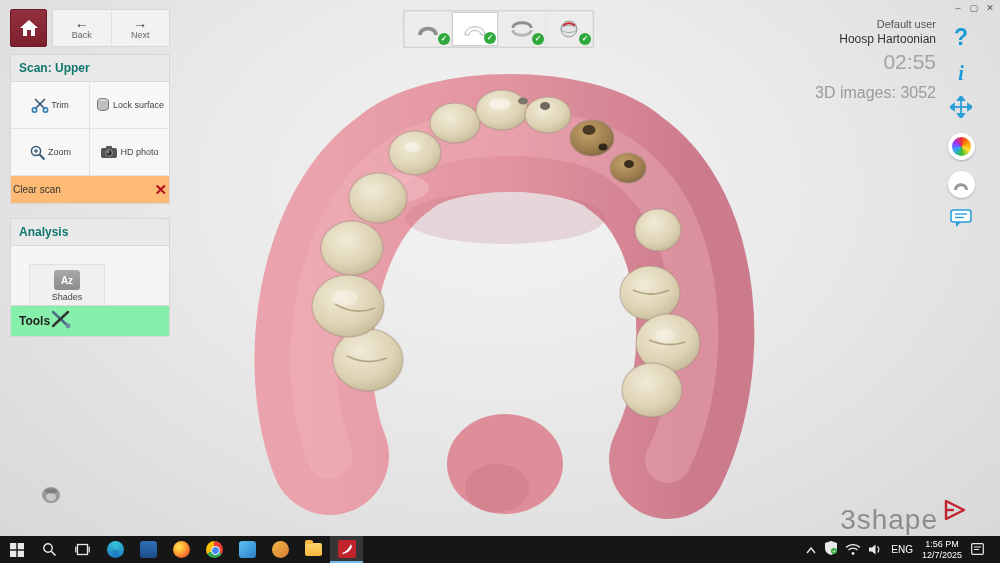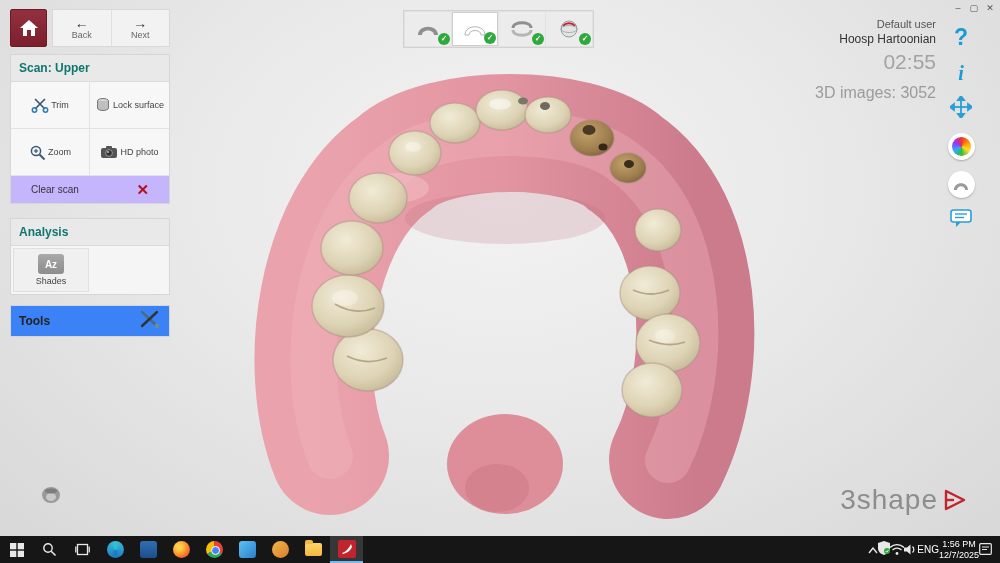--- a/index.html
+++ b/index.html
@@ -33,34 +33,34 @@
   .panel-header { background:#e9e9e9; border-bottom:1px solid #dadada;
     font-size:12px; font-weight:bold; color:#0f766e; padding:6px 8px; }
   #scan-panel { top:54px; }
   .tool-grid { display:grid; grid-template-columns:1fr 1fr; }
   .tool-cell { height:47px; display:flex; align-items:center;
     justify-content:center; gap:2px; border-right:1px solid #e3e3e3; border-bottom:1px solid #e3e3e3;
     background:#f7f7f7; }
   .tool-cell:nth-child(2n) { border-right:none; }
   .tool-label { font-size:9px; color:#444; }
   .clear-row { display:flex; align-items:center; justify-content:space-between;
-    padding:4px 20px; height:27px; background:#c4b5fd;gap:43px; }
+    padding:4px 2px; height:27px; background:#fdba74;gap:43px; }
   .clear-label { font-size:10px; color:#333; }
   .red-x { color:#b5121f; font-weight:bold; font-size:15px; line-height:14px; }
 
   #analysis-panel { top:218px; }
-  .shades-btn { width:76px; height:44px; margin:2px; display:flex; flex-direction:column;
+  .shades-btn { width:76px; height:44px; margin:18px; display:flex; flex-direction:column;
     align-items:center; justify-content:center; gap:2px; background:#f0f0f0; border:1px solid #e0e0e0; }
   .shades-icon { width:26px; height:20px; background:linear-gradient(#a9a9a9,#8c8c8c);
     border-radius:3px; color:#fff; font-size:10px; font-weight:bold;
     display:flex; align-items:center; justify-content:center; }
 
   #tools-panel { top:305px; }
-  .tools-header-row { display:flex; align-items:center; justify-content:space-between;
-    background:#3b82f6; padding:4px 8px; height:30px; }
+  .tools-header-row { display:flex; align-items:center; justify-content:flex-start;
+    background:#86efac; padding:4px 8px; height:30px; }
   .tools-title { font-size:12px; font-weight:bold; color:#222; }
 
   
   .workflow { position:absolute; top:10px; left:403px; height:38px; display:flex;
     background:#e2e2e2; border:1px solid #d2d2d2; padding:1px; gap:1px; }
   .wf-cell { width:46px; height:34px; background:#ececec; position:relative;
     display:flex; align-items:center; justify-content:center; }
   .wf-cell.active { background:#ffffff; border:1px solid #cfcfcf; }
   .wf-check { position:absolute; right:1px; bottom:1px; width:12px; height:12px;
     border-radius:50%; background:#2fa83c; color:#fff; font-size:8px; font-weight:bold;
@@ -87,30 +87,30 @@
 
   
   .scan-view { position:absolute; left:235px; top:68px; width:560px; height:460px; }
 
   
   .orientation { position:absolute; left:40px; top:485px; }
 
   
   .logo { position:absolute; right:32px; top:484px; display:flex; align-items:center; gap:4px; }
   .logo-text { font-size:28px; color:#8d8d8d; letter-spacing:1px;
-    font-family:"Liberation Sans", sans-serif; }
+    font-family:"Liberation Sans", sans-serif;margin-top:20px; }
 
   
   .taskbar { position:absolute; left:0; top:536px; width:1000px; height:27px;
     background:#161616; display:flex; align-items:center; }
   .tb-left { display:flex; align-items:center; height:27px; }
   .tb-btn { width:33px; height:27px; display:flex; align-items:center; justify-content:center; }
   .tb-btn.active-app { background:rgba(255,255,255,.14); border-bottom:2px solid #76b9ed; }
   .tb-spacer { flex:1; }
-  .tray { display:flex; align-items:center; gap:0; padding-right:8px; height:27px; }
+  .tray { display:flex; align-items:center; gap:9px; padding-right:16px; height:27px; }
   .tray-glyph { color:#e6e6e6; font-size:11px; }
   .tray-lang { color:#fff; font-size:10px; }
   .tray-clock { color:#fff; font-size:9px; text-align:center; line-height:11px; }
 
   .circle-icon { width:17px; height:17px; border-radius:50%; }
   .chrome-icon { width:17px; height:17px; border-radius:50%;
     background: conic-gradient(#ea4335 0 120deg, #34a853 120deg 240deg, #fbbc05 240deg 360deg);
     position:relative; }
   .chrome-icon::after { content:""; position:absolute; left:5px; top:5px; width:7px; height:7px;
     border-radius:50%; background:#4285f4; border:1.5px solid #fff; }

